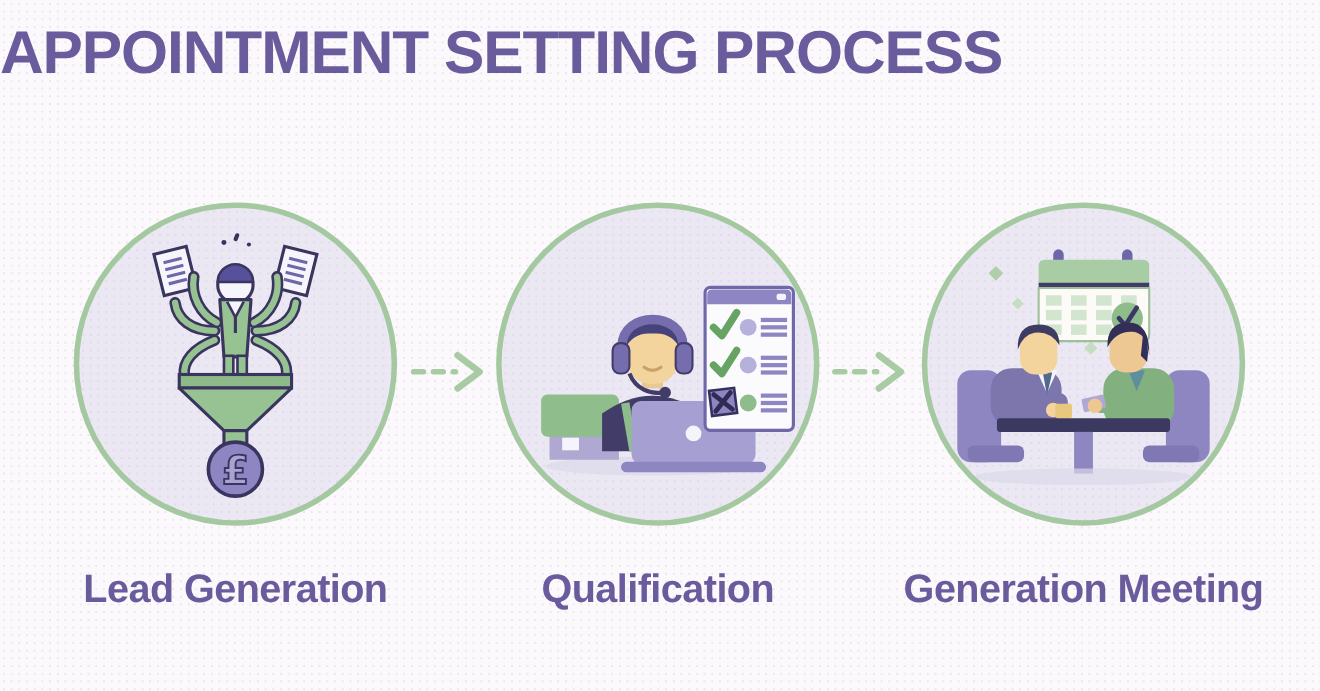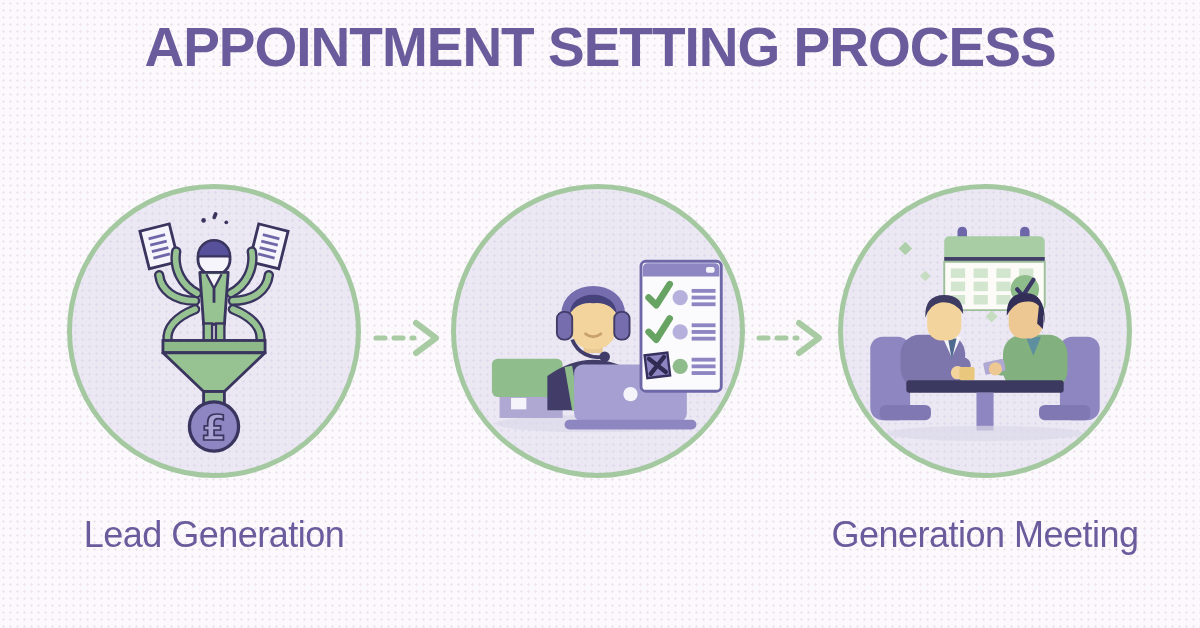--- a/index.html
+++ b/index.html
@@ -6,36 +6,36 @@
   html,body { width:1200px; height:628px; overflow:hidden; }
   .canvas {
     position:relative; width:1200px; height:628px;
     font-family:"Liberation Sans", sans-serif;
     background-color:#fbf9fb;
     background-image: radial-gradient(circle, #efe5ee 1.1px, transparent 1.35px);
     background-size: 7px 7px;
   }
   .title {
     position:absolute; top:16px; left:0; width:100%;
-    text-align:center; font-size:55px; font-weight:bold;
+    text-align:left; font-size:55px; font-weight:bold;
     letter-spacing:-1px; color:#6a5c9c; line-height:1.15;
   }
   .step { position:absolute; top:184px; width:294px; height:294px; }
   .circle {
     width:294px; height:294px; border-radius:50%;
     border:5px solid #a4c8a0;
     background-color:#ebe8f3;
     background-image: radial-gradient(circle, #dfdbec 1px, transparent 1.2px);
     background-size: 7px 7px;
     display:flex; align-items:center; justify-content:center;
     overflow:hidden;
   }
   .step-label {
     position:absolute; top:330px; left:50%; transform:translateX(-50%);
-    white-space:nowrap; font-size:36px; font-weight:normal;
+    white-space:nowrap; font-size:36px; font-weight:bold;
     letter-spacing:-0.5px; color:#6a5b9d;
   }
   .arrow { position:absolute; top:316px; }
   #step-1 { left:67px; } #step-2 { left:451px; } #step-3 { left:838px; }
   #arrow-1 { left:372px; } #arrow-2 { left:755px; }
 </style>
 </head>
 <body>
 
 <div class="canvas">
@@ -172,20 +172,21 @@
             <line x1="189" y1="143" x2="205" y2="159" stroke="#2f2b52" stroke-width="4.5" stroke-linecap="round"></line>
             <line x1="205" y1="143" x2="189" y2="159" stroke="#2f2b52" stroke-width="4.5" stroke-linecap="round"></line>
           </g>
           <circle cx="221" cy="152" r="8" fill="#8fbc8b"></circle>
           <rect x="233" y="143" width="25" height="4" fill="#8d86c3"></rect>
           <rect x="233" y="150" width="25" height="4" fill="#8d86c3"></rect>
           <rect x="233" y="157" width="25" height="4" fill="#8d86c3"></rect>
         </g>
       </svg>
     </div>
+    <div class="step-label">Qualification</div>
   </section>
 
   <svg class="arrow" id="arrow-2" width="74" height="44" viewBox="0 0 74 44">
     <line x1="4" y1="22" x2="42" y2="22" stroke="#a9cba4" stroke-width="5" stroke-linecap="round" stroke-dasharray="9 9"></line>
     <polyline points="44,7 64,22 44,37" fill="none" stroke="#a9cba4" stroke-width="6" stroke-linecap="round" stroke-linejoin="round"></polyline>
   </svg>
 
   <section class="step" id="step-3">
     <div class="circle">
       <svg viewBox="0 0 270 240" width="256" height="228">

